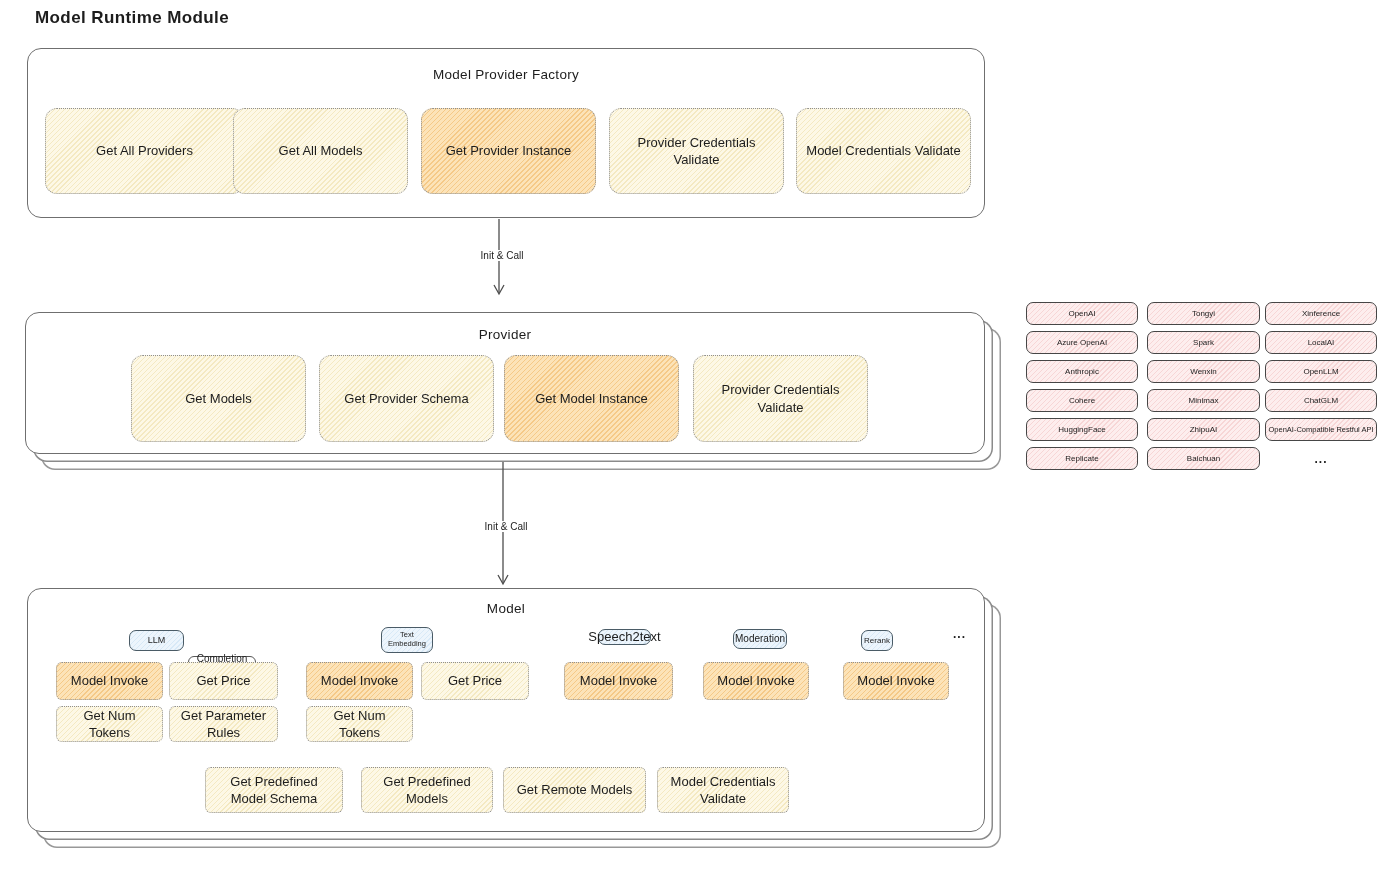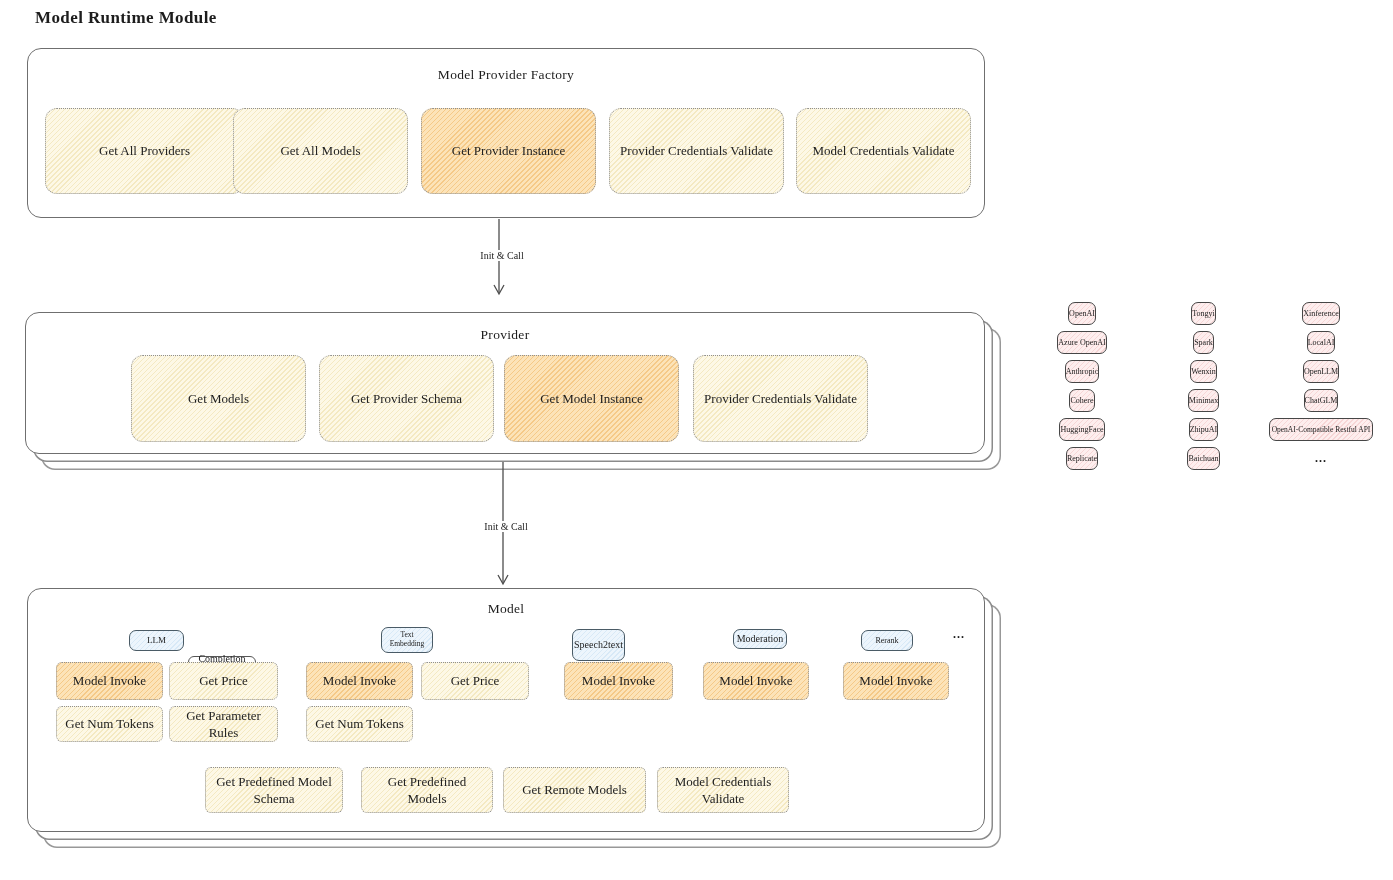--- a/index.html
+++ b/index.html
@@ -1,32 +1,32 @@
 <!DOCTYPE html>
 <html><head>
 <meta charset="utf-8">
 <style>
   html,body{margin:0;padding:0;background:#fff;}
   .canvas{position:relative;width:1393px;height:880px;background:#fff;overflow:hidden;
-          font-family:Liberation Serif, serif;color:#1d1d1d;}
+          font-family:Liberation Sans, sans-serif;color:#1d1d1d;}
   .page-title{position:absolute;left:35px;top:8px;font-size:17px;font-weight:700;letter-spacing:.4px;}
 
   .card{position:absolute;background:#fff;border:1.5px solid #6f6f6f;border-radius:14px;box-sizing:border-box;}
   .stack{box-shadow:8px 8px 0 -1.5px #fff, 8px 8px 0 0 #8b8b8b,
                     16px 16px 0 -1.5px #fff, 16px 16px 0 0 #989898;}
   .section-title{position:absolute;left:0;right:0;text-align:center;font-size:13.5px;letter-spacing:.3px;}
 
   .mbox{position:absolute;display:flex;align-items:center;justify-content:center;text-align:center;
         font-size:13px;line-height:1.32;border:1.6px dotted #8f8f8f;border-radius:12px;
         padding:2px 8px;box-sizing:border-box;}
   .sm{border-radius:6px;}
   .cream{background:repeating-linear-gradient(135deg,#fdf8e6 0px,#fdf8e6 2.5px,#f4e9c2 2.5px,#f4e9c2 3.5px);}
   .orange{background:repeating-linear-gradient(135deg,#fce3b8 0px,#fce3b8 2.5px,#f5c987 2.5px,#f5c987 3.5px);text-align:center;}
 
-  .chip-col{position:absolute;top:302px;display:flex;flex-direction:column;gap:6px;align-items:center;}
+  .chip-col{position:absolute;top:302px;display:flex;flex-direction:column;gap:6px;}
   .chip{height:23px;display:flex;align-items:center;justify-content:center;text-align:center;
         font-size:8px;border:1.2px solid #464646;border-radius:7px;box-sizing:border-box;
         background:repeating-linear-gradient(135deg,#fdeeee 0px,#fdeeee 2.5px,#f7d6d6 2.5px,#f7d6d6 3.5px);}
   .chip-wide{font-size:7.5px;white-space:nowrap;padding:0 2px;}
   .chip-more{height:23px;display:flex;align-items:center;justify-content:center;
              font-size:12px;font-weight:700;letter-spacing:1px;}
 
   .tab{position:absolute;display:flex;align-items:center;justify-content:center;text-align:center;
        border:1.2px solid #4a5b66;border-radius:7px;font-size:8px;line-height:1.15;box-sizing:border-box;
        background:repeating-linear-gradient(135deg,#edf5fc 0px,#edf5fc 2.5px,#d8e9f7 2.5px,#d8e9f7 3.5px);}
@@ -98,23 +98,23 @@
   </svg>
   <div class="arrow-label" style="left:477px;top:521px">Init &amp; Call</div>
 
   <section class="card stack" style="left:27px;top:588px;width:958px;height:244px">
     <div class="section-title" style="top:12px">Model</div>
 
     <div class="tab" style="left:101px;top:41px;width:55px;height:21px;font-size:9px">LLM</div>
     <div class="tag" style="left:160px;top:33px;width:68px;height:15px">Completion Model</div>
     <div class="tag" style="left:163px;top:50px;width:70px;height:15px">Chat Model</div>
     <div class="tab" style="left:353px;top:38px;width:52px;height:26px;font-size:7.5px;padding:1px 4px">Text Embedding</div>
-    <div class="tab" style="left:544px;top:40px;width:53px;height:32px;font-size:10px">Speech2text</div>
+    <div class="tab" style="left:570px;top:40px;width:53px;height:16px;font-size:13px">Speech2text</div>
     <div class="tab" style="left:705px;top:40px;width:54px;height:20px;font-size:10px">Moderation</div>
-    <div class="tab" style="left:833px;top:41px;width:52px;height:21px;font-size:8px">Rerank</div>
+    <div class="tab" style="left:833px;top:41px;width:32px;height:21px;font-size:8px">Rerank</div>
     <div class="dots" style="left:925px;top:38px">...</div>
 
     <div class="mbox sm orange" style="left:28px;top:73px;width:107px;height:38px">Model Invoke</div>
     <div class="mbox sm cream" style="left:141px;top:73px;width:109px;height:38px">Get Price</div>
     <div class="mbox sm orange" style="left:278px;top:73px;width:107px;height:38px">Model Invoke</div>
     <div class="mbox sm cream" style="left:393px;top:73px;width:108px;height:38px">Get Price</div>
     <div class="mbox sm orange" style="left:536px;top:73px;width:109px;height:38px">Model Invoke</div>
     <div class="mbox sm orange" style="left:675px;top:73px;width:106px;height:38px">Model Invoke</div>
     <div class="mbox sm orange" style="left:815px;top:73px;width:106px;height:38px">Model Invoke</div>
 

